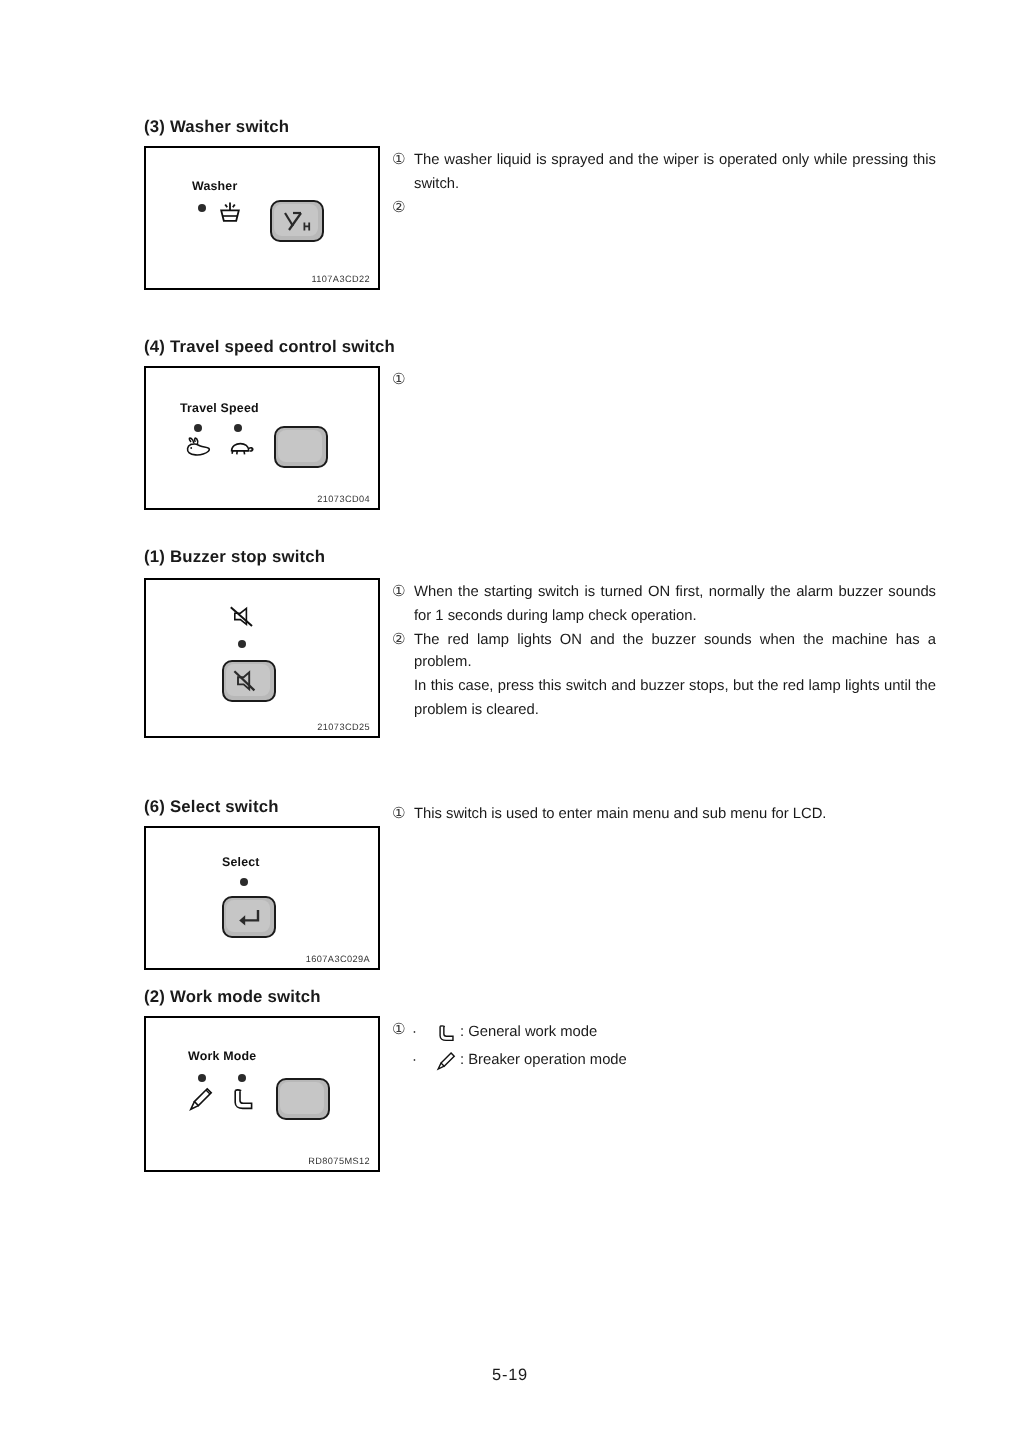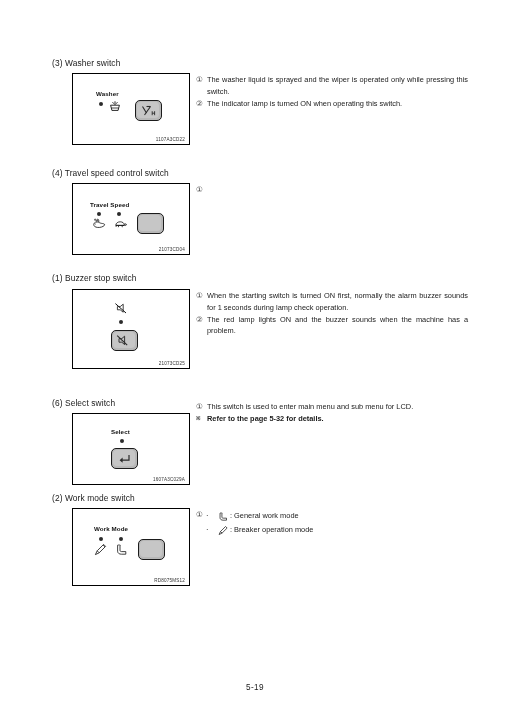--- a/index.html
+++ b/index.html
@@ -21,24 +21,24 @@
     width: 510px;
     height: 722px;
   }
   .section {
     position: absolute;
     left: 0;
     width: 510px;
   }
   .sec-title {
     position: absolute;
-    left: 52px;
+    left: 72px;
     top: 0;
     font-size: 8.4px;
-    font-weight: normal;
+    font-weight: bold;
     letter-spacing: 0.1px;
     white-space: nowrap;
   }
   
   .panel {
     position: absolute;
     left: 72px;
     border: 1px solid #000;
     background: #fff;
     box-sizing: border-box;
@@ -179,21 +179,20 @@
       </div>
     </div>
 
     <div class="notes" style="top:16px;">
       <div class="note">
         <span class="marker">①</span>
         <span>The washer liquid is sprayed and the wiper is operated only while pressing this switch.</span>
       </div>
       <div class="note nojust">
         <span class="marker">②</span>
-        <span>The indicator lamp is turned ON when operating this switch.</span>
       </div>
     </div>
   </div>
 
   <div class="section" style="top:168px;">
     <div class="sec-title">(4) Travel speed control switch</div>
 
     <div class="panel" style="top:15px; width:118px; height:72px;">
       <div class="panel-inner">
         <div class="panel-label" style="left:17px; top:17px;">Travel Speed</div>
@@ -252,20 +251,23 @@
 
     <div class="notes" style="top:17px;">
       <div class="note">
         <span class="marker">①</span>
         <span>When the starting switch is turned ON first, normally the alarm buzzer sounds for 1 seconds during lamp check operation.</span>
       </div>
       <div class="note">
         <span class="marker">②</span>
         <span>The red lamp lights ON and the buzzer sounds when the machine has a problem.</span>
       </div>
+      <div class="note">
+        <span>In this case, press this switch and buzzer stops, but the red lamp lights until the problem is cleared.</span>
+      </div>
     </div>
   </div>
 
   <div class="section" style="top:398px;">
     <div class="sec-title">(6) Select switch</div>
 
     <div class="panel" style="top:15px; width:118px; height:72px;">
       <div class="panel-inner">
         <div class="panel-label" style="left:38px; top:14px;">Select</div>
         <div class="led" style="left:47px; top:25px;"></div>
@@ -277,24 +279,20 @@
           </svg>
         </div>
         <div class="fig-code">1607A3C029A</div>
       </div>
     </div>
 
     <div class="notes" style="top:3px;">
       <div class="note nojust">
         <span class="marker">①</span>
         <span>This switch is used to enter main menu and sub menu for LCD.</span>
-      </div>
-      <div class="note nojust bold">
-        <span class="marker sq">※</span>
-        <span>Refer to the page 5-32 for details.</span>
       </div>
     </div>
   </div>
 
   <div class="section" style="top:493px;">
     <div class="sec-title">(2) Work mode switch</div>
 
     <div class="panel" style="top:15px; width:118px; height:78px;">
       <div class="panel-inner">
         <div class="panel-label" style="left:21px; top:16px;">Work Mode</div>

